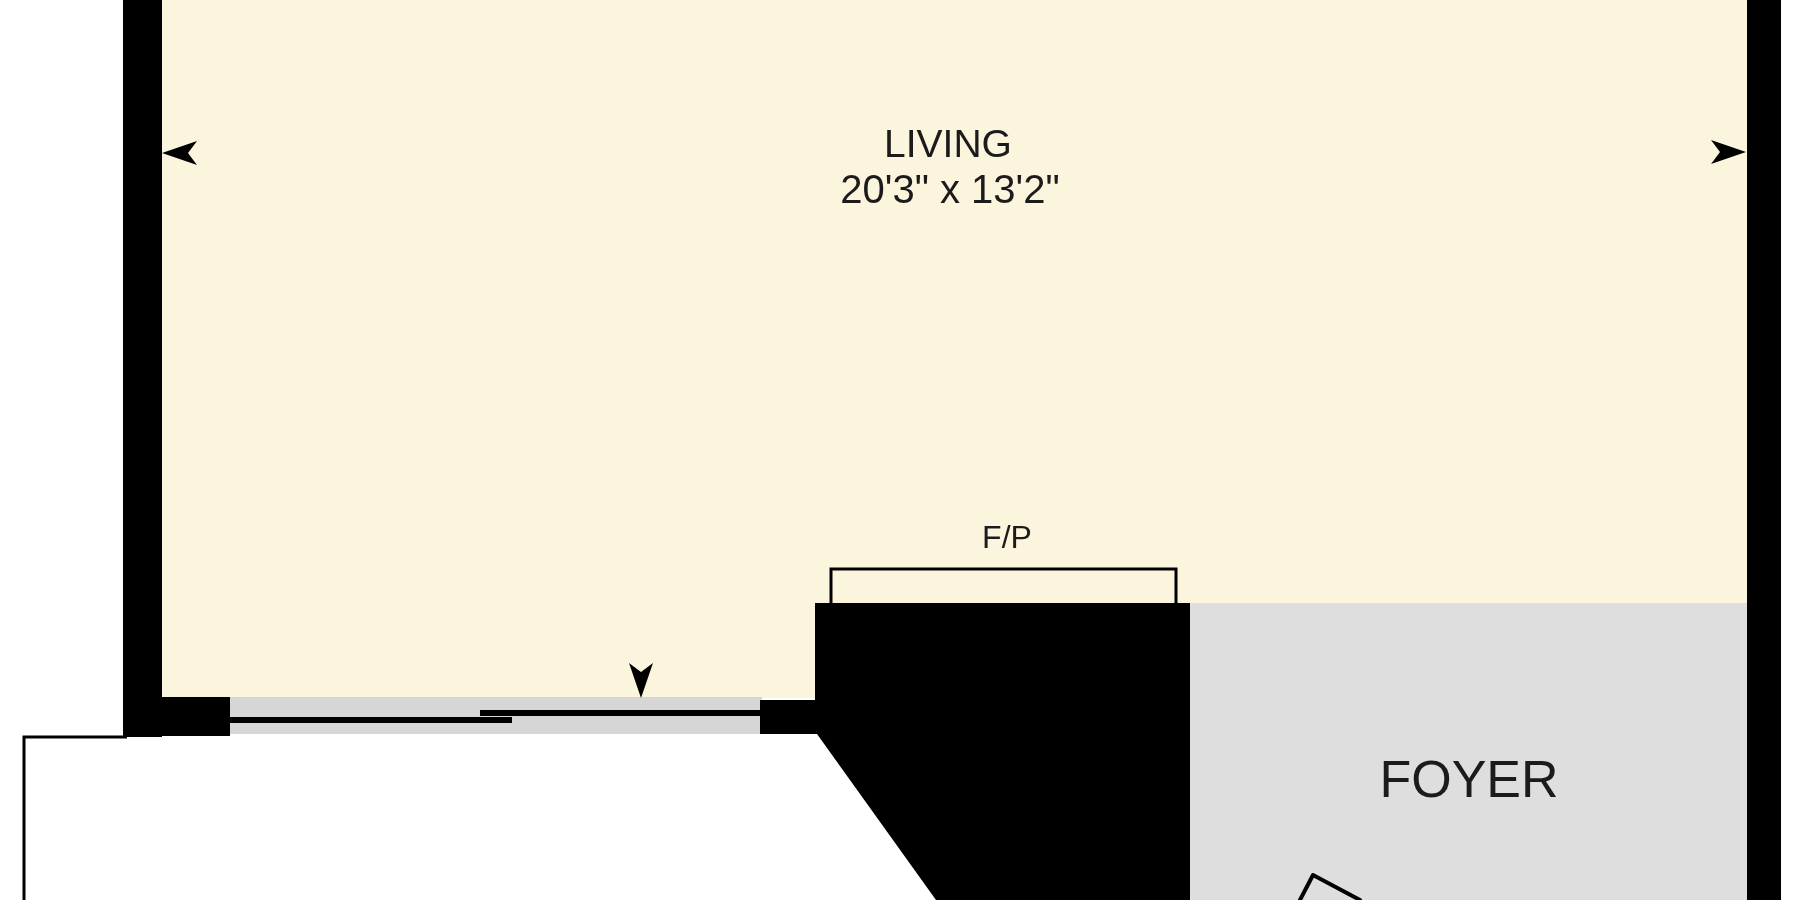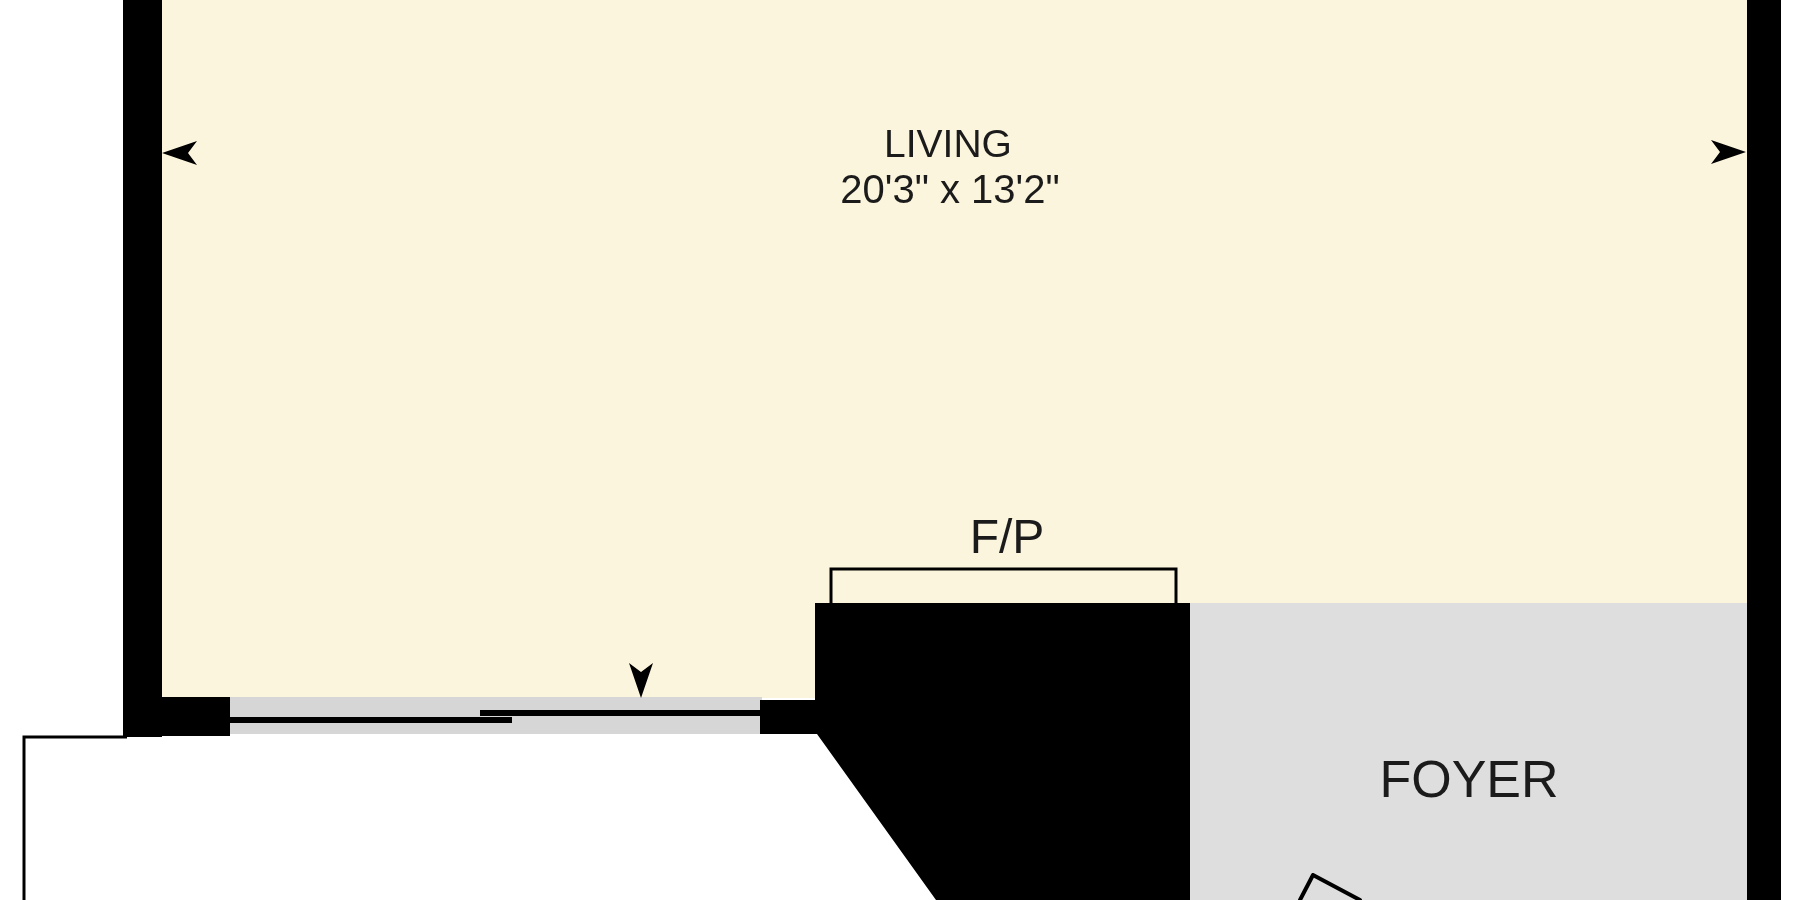--- a/index.html
+++ b/index.html
@@ -26,21 +26,21 @@
   .room-label {
     position: absolute;
     transform: translate(-50%, -50%);
     color: #1b1b1b;
     white-space: nowrap;
     text-align: center;
     line-height: 1.15;
   }
   .label-living   { left: 948px;  top: 144px; font-size: 39px; text-align: center; }
   .label-living-dims { left: 950px; top: 189px; font-size: 40px; }
-  .label-fp       { left: 1007px; top: 537px; font-size: 48px; }
+  .label-fp       { left: 1007px; top: 537px; font-size: 32px; }
   .label-foyer    { left: 1469px; top: 780px; font-size: 52px; }
 </style>
 </head>
 <body>
 
 <div class="plan">
 
   <svg viewBox="0 0 1800 900">
 
     <path d="M162,0 H1747 V603 H817 V698 H162 Z" fill="#FCF5DD"></path>

